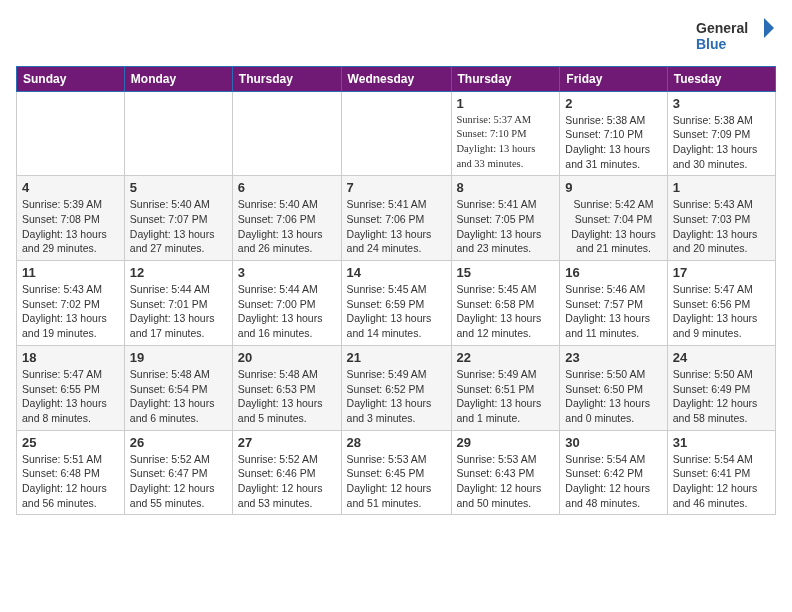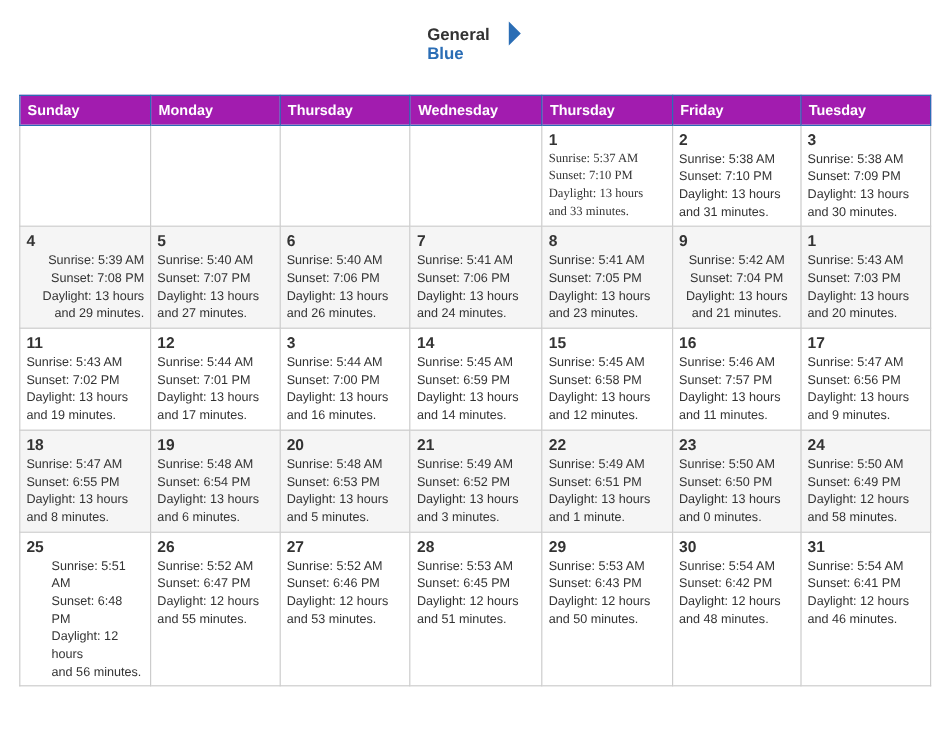--- a/index.html
+++ b/index.html
@@ -5,23 +5,23 @@
     * { box-sizing: border-box; margin: 0; padding: 0; }
     body {
       font-family: Arial, sans-serif;
       background: #fff;
       width: 792px;
       min-height: 612px;
       padding: 16px;
     }
     .header {
       display: flex;
-      justify-content: center;
+      justify-content: flex-end;
       align-items: flex-start;
-      margin-bottom: 18px;
+      margin-bottom: 6px;
     }
     .logo {
       display: flex;
       align-items: center;
       gap: 4px;
     }
     .title-block {
       text-align: right;
     }
     .month-title {
@@ -32,21 +32,21 @@
     .location {
       font-size: 14px;
       color: #555;
     }
     .calendar {
       width: 100%;
       border-collapse: collapse;
       font-size: 11px;
     }
     .calendar th {
-      background: #a21caf;
+      background: #701a75;
       color: #fff;
       text-align: left;
       padding: 5px 6px;
       font-size: 12px;
       border: 1px solid #2a6db5;
     }
     .calendar td {
       border: 1px solid #ccc;
       vertical-align: top;
       padding: 4px 5px;
@@ -126,21 +126,21 @@
           <span class="day-number">3</span>
           <div class="day-info" style="white-space: pre-line;">Sunrise: 5:38 AM
 Sunset: 7:09 PM
 Daylight: 13 hours
 and 30 minutes.</div>
         </td>
       </tr>
       <tr>
         <td>
           <span class="day-number">4</span>
-          <div class="day-info" style="white-space: pre-line; text-align: right;">Sunrise: 5:39 AM
+          <div class="day-info" style="white-space: pre-line;">Sunrise: 5:39 AM
 Sunset: 7:08 PM
 Daylight: 13 hours
 and 29 minutes.</div>
         </td>
         <td>
           <span class="day-number">5</span>
           <div class="day-info" style="white-space: pre-line;">Sunrise: 5:40 AM
 Sunset: 7:07 PM
 Daylight: 13 hours
 and 27 minutes.</div>
@@ -279,21 +279,21 @@
           <span class="day-number">24</span>
           <div class="day-info" style="white-space: pre-line;">Sunrise: 5:50 AM
 Sunset: 6:49 PM
 Daylight: 12 hours
 and 58 minutes.</div>
         </td>
       </tr>
       <tr>
         <td>
           <span class="day-number">25</span>
-          <div class="day-info" style="white-space: pre-line; margin-left: 21px;">Sunrise: 5:51 AM
+          <div class="day-info" style="white-space: pre-line;">Sunrise: 5:51 AM
 Sunset: 6:48 PM
 Daylight: 12 hours
 and 56 minutes.</div>
         </td>
         <td>
           <span class="day-number">26</span>
           <div class="day-info" style="white-space: pre-line;">Sunrise: 5:52 AM
 Sunset: 6:47 PM
 Daylight: 12 hours
 and 55 minutes.</div>

